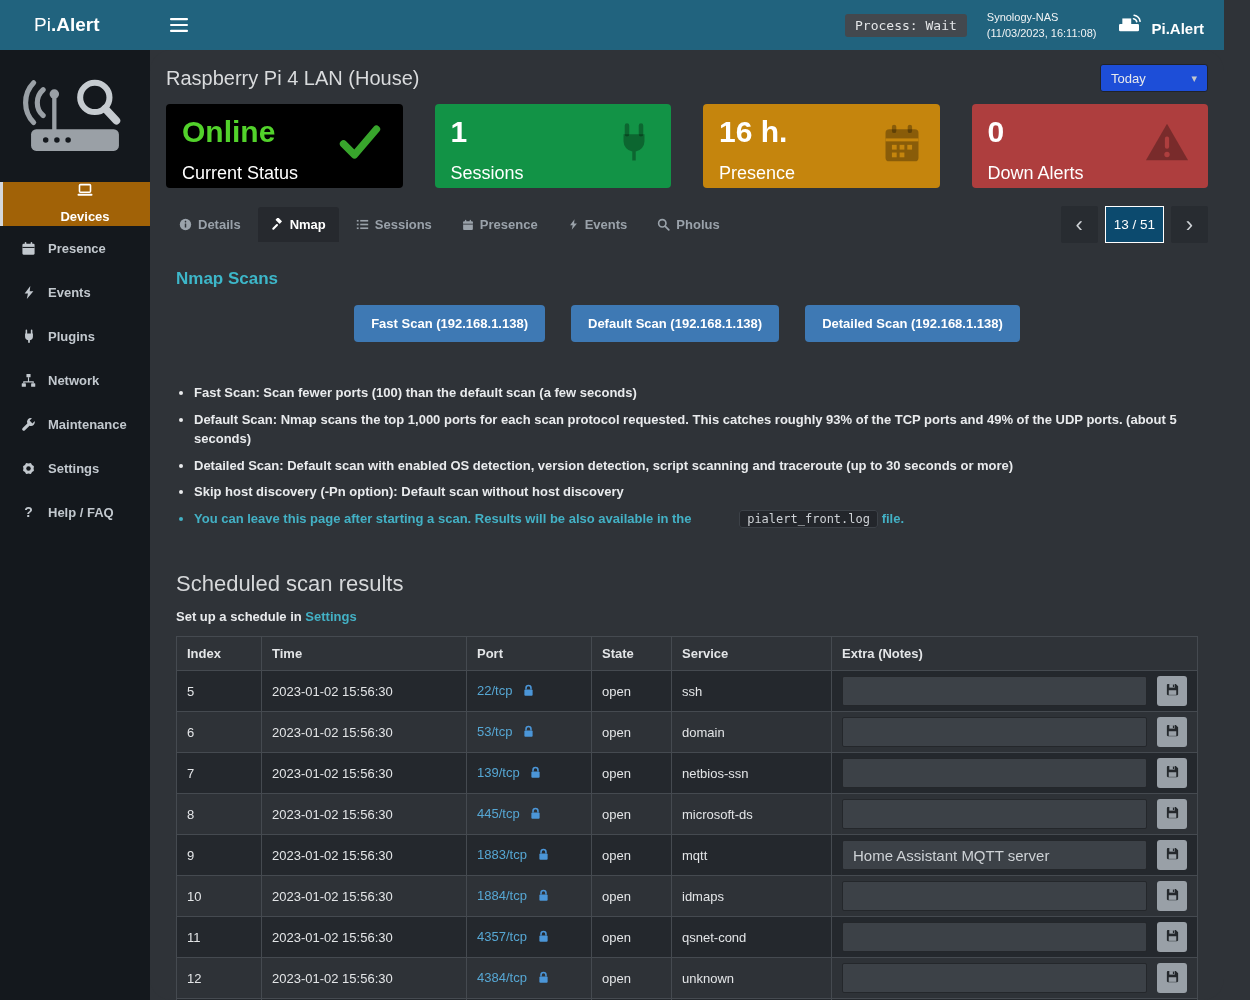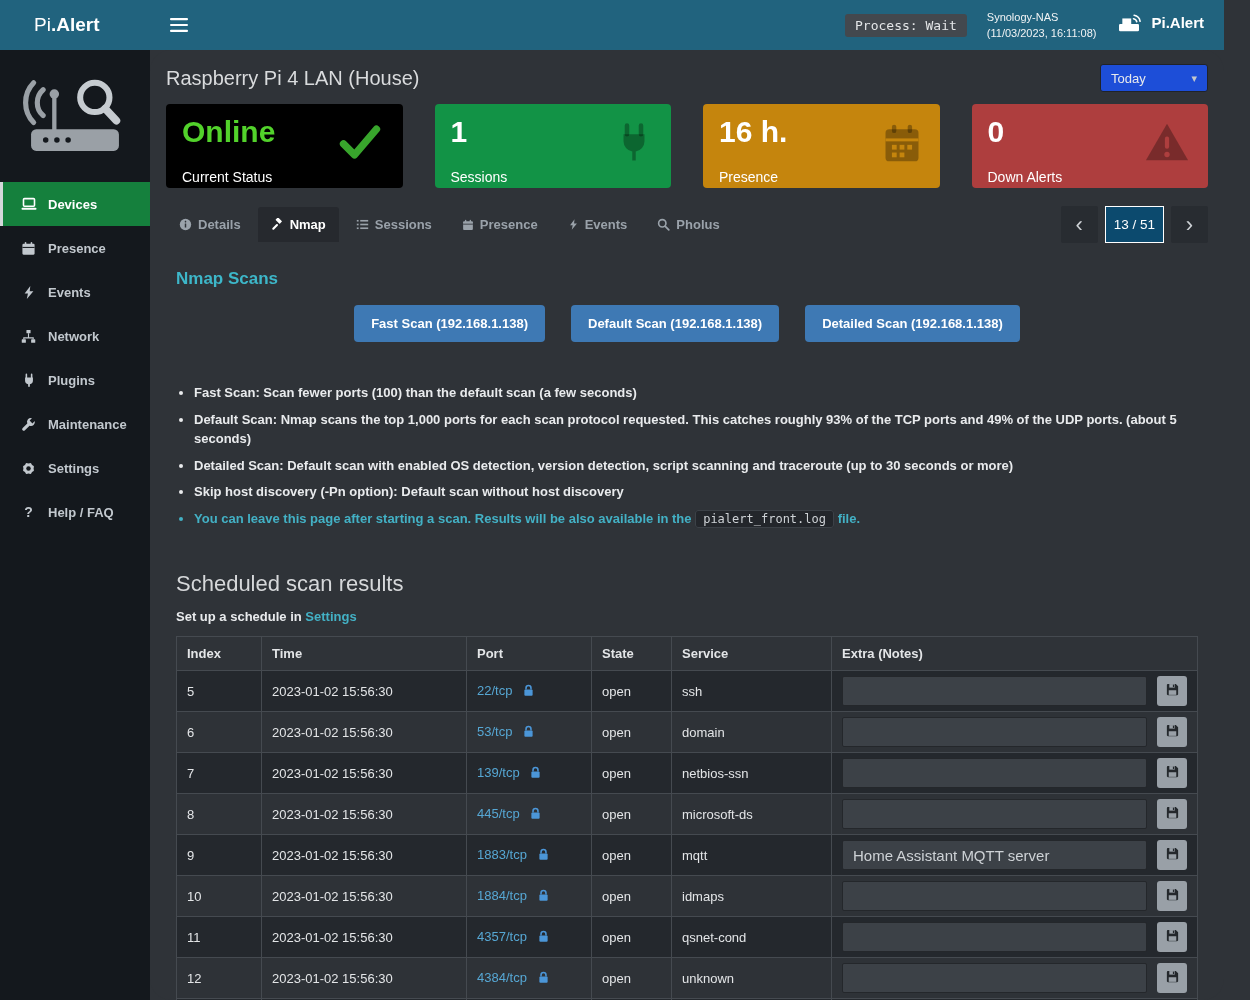--- a/index.html
+++ b/index.html
@@ -11,47 +11,47 @@
   .topbar { height:50px; flex:none; background:#21637e; color:#fff; display:flex; align-items:stretch; }
   .brand { width:150px; flex:none; display:flex; align-items:center; padding-left:34px; font-size:19px; }
   .brand .thin { font-weight:400; }
   .brand .bold { font-weight:700; }
   .topbar-main { flex:1; display:flex; align-items:center; padding:0 20px; }
   .hamburger { display:flex; align-items:center; cursor:pointer; }
   .topbar-right { margin-left:auto; display:flex; align-items:center; gap:20px; }
   .process-badge { font-family:"DejaVu Sans Mono", monospace; background:#43484e; color:#e4e6e8;
                    padding:4px 10px; border-radius:3px; font-size:13px; cursor:pointer; }
   .nas-info { font-size:11px; line-height:1.5; color:#f2f4f5; }
-  .right-brand { display:flex; align-items:flex-start; gap:9px; font-weight:700; font-size:15px; }
+  .right-brand { display:flex; align-items:flex-end; gap:9px; font-weight:700; font-size:15px; }
 
   
   .body-wrap { flex:1; display:flex; min-height:0; }
   .sidebar { width:150px; flex:none; background:#14181d; display:flex; flex-direction:column; }
   .logo-wrap { padding:24px 0 18px; display:flex; justify-content:center; }
   .nav-item { display:flex; align-items:center; gap:11px; height:44px; padding-left:20px;
               color:#c2c8ce; font-size:13px; font-weight:600; cursor:pointer; }
   .nav-item .icon { width:17px; display:flex; justify-content:center; }
-  .nav-item.active { background:#15803d; color:#fff; box-shadow: inset 3px 0 0 #d5d8db; }
+  .nav-item.active { background:#a16207; color:#fff; box-shadow: inset 3px 0 0 #d5d8db; flex-direction: column; }
   .help-glyph { font-size:14px; font-weight:700; }
 
   .main { flex:1; overflow:hidden; background:#2f3338;border-radius:21px; }
 
   
   .page-header { display:flex; align-items:center; justify-content:space-between; padding:14px 16px 0; }
   .page-title { font-size:20px; font-weight:400; color:#d9dbdd; }
   .period-select { background:#1d4ed8; border:1px solid #202328; color:#e8eaec; font-size:13px;
                    height:28px; width:108px; display:flex; align-items:center; justify-content:space-between;
                    padding:0 10px; border-radius:3px; cursor:pointer; }
   .period-select .caret { font-size:11px; color:#c4c8cc; }
 
   
   .cards { display:flex; gap:32px; padding:12px 16px 0; }
   .card { flex:1; height:84px; border-radius:4px; padding:11px 16px; position:relative; color:#fff; }
   .card .value { font-size:30px; font-weight:700; line-height:1.12; }
-  .card .label { font-size:14px; margin-top:20px; }
+  .card .label { font-size:18px; margin-top:14px; }
   .card .card-icon { position:absolute; right:16px; top:16px; }
   .card-status   { background:#000000; } .card-status .value { color:#52d22b; }
   .card-sessions { background:#129346; }
   .card-presence { background:#c5850d; }
   .card-alerts   { background:#ae3e3e; }
 
   
   .tabs-row { display:flex; align-items:center; padding:18px 16px 0; }
   .tabs { display:flex; gap:4px; }
   .tab { display:flex; align-items:center; gap:6px; padding:10px 13px; color:#9aa2aa; font-size:13px;
@@ -67,21 +67,21 @@
   
   .section { padding:0 26px; }
   .nmap-title { color:#3db7c9; font-size:17px; font-weight:700; margin-top:26px; }
   .scan-buttons { display:flex; justify-content:center; gap:26px; margin-top:16px; }
   .scan-btn { background:#3e79b4; color:#fff; border:none; border-radius:4px; padding:11px 17px;
               font-size:13px; font-weight:600; cursor:pointer; font-family:inherit; }
   .bullet-list { margin:42px 0 0 18px; color:#e9ebed; font-size:13px; font-weight:600; list-style:disc; }
   .bullet-list li { margin-bottom:8px; line-height:1.45; }
   .bullet-note { color:#43b1c5; }
   .code-chip { font-family:"DejaVu Sans Mono", monospace; font-size:12px; background:#23262b;
-               border:1px solid #3c4147; border-radius:3px; padding:1px 7px; color:#ced2d6; font-weight:400; }
+               border:1px solid #3c4147; border-radius:3px; padding:1px 7px; color:#ced2d6; font-weight:400;margin-left:44px; }
 
   
   .sched-title { font-size:22px; color:#d6d8da; font-weight:400; margin-top:42px; }
   .sched-sub { margin-top:12px; font-size:13px; font-weight:600; color:#e9ebed; }
   .sched-sub a { color:#43b1c5; text-decoration:none; cursor:pointer; }
   .results-table { width:100%; border-collapse:collapse; margin-top:12px; }
   .results-table th, .results-table td { border:1px solid #454a50; text-align:left; font-size:13px; color:#e3e5e7; }
   .results-table th { padding:9px 10px; font-weight:700; background:#2f3338; }
   .results-table td { padding:5px 10px; vertical-align:middle; }
   .results-table tbody tr:nth-child(odd)  { background:#24282d; }
@@ -176,37 +176,37 @@
         <div class="nav-item">
           <span class="icon">
             <svg width="14" height="15" viewBox="0 0 16 16" fill="currentColor">
                 <polygon points="9.5,0.5 3,9 6.8,9 5.5,15.5 13,6.5 8.8,6.5"></polygon>
               </svg>
           </span>
           <span>Events</span>
         </div>
         <div class="nav-item">
           <span class="icon">
+            <svg width="14" height="15" viewBox="0 0 16 16">
+                <path d="M5 1v3.5M11 1v3.5" stroke="currentColor" stroke-width="1.8" stroke-linecap="round" fill="none"></path>
+                <path d="M3.5 4.5h9V8a4.5 4.5 0 01-3.5 4.38V15H7v-2.62A4.5 4.5 0 013.5 8z" fill="currentColor"></path>
+              </svg>
+          </span>
+          <span>Plugins</span>
+        </div>
+        <div class="nav-item">
+          <span class="icon">
             <svg width="15" height="15" viewBox="0 0 16 16" fill="currentColor">
                 <rect x="5.8" y="1" width="4.4" height="3.6" rx="0.6"></rect>
                 <rect x="0.8" y="11" width="4.4" height="3.6" rx="0.6"></rect>
                 <rect x="10.8" y="11" width="4.4" height="3.6" rx="0.6"></rect>
                 <path d="M8 4.6v3.2M3 11V9.4h10V11M8 7.8V9.4" stroke="currentColor" stroke-width="1.2" fill="none"></path>
               </svg>
           </span>
           <span>Network</span>
-        </div>
-        <div class="nav-item">
-          <span class="icon">
-            <svg width="14" height="15" viewBox="0 0 16 16">
-                <path d="M5 1v3.5M11 1v3.5" stroke="currentColor" stroke-width="1.8" stroke-linecap="round" fill="none"></path>
-                <path d="M3.5 4.5h9V8a4.5 4.5 0 01-3.5 4.38V15H7v-2.62A4.5 4.5 0 013.5 8z" fill="currentColor"></path>
-              </svg>
-          </span>
-          <span>Plugins</span>
         </div>
         <div class="nav-item">
           <span class="icon">
             <svg width="15" height="15" viewBox="0 0 16 16" fill="currentColor">
                 <path d="M14.6 4.2a4.1 4.1 0 01-5.5 5L4.2 14.1a1.7 1.7 0 11-2.4-2.4L6.7 6.8a4.1 4.1 0 015-5.5L9.2 3.8l3 3z"></path>
               </svg>
           </span>
           <span>Maintenance</span>
         </div>
         <div class="nav-item">

